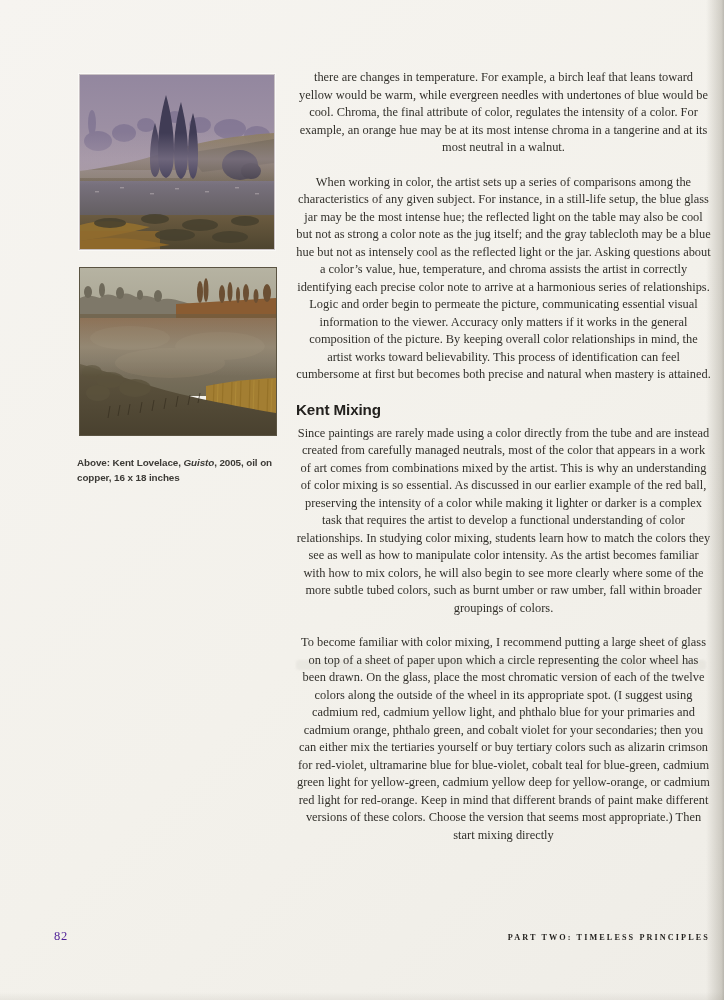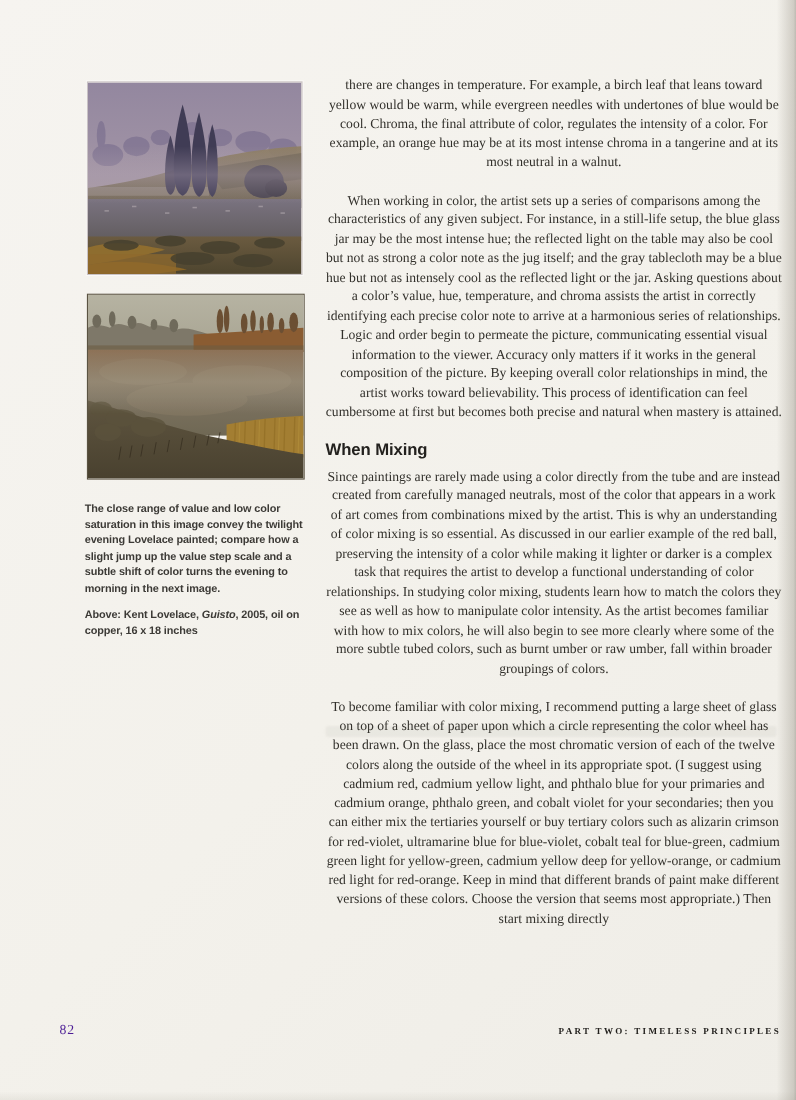--- a/index.html
+++ b/index.html
@@ -226,28 +226,27 @@
           <line x1="84" y1="141" x2="86" y2="130"></line>
         <line x1="96" y1="139" x2="98" y2="128"></line>
           <line x1="108" y1="137" x2="110" y2="127"></line>
         <line x1="118" y1="135" x2="120" y2="125"></line>
       </g>
       <rect x="0" y="50" width="196" height="58" fill="url(#haze2)"></rect>
     </svg>
   </div>
 
   <div class="captions">
-    <p class="caption-note">The close range of value and low color saturation in this image convey the twilight evening Lovelace painted; compare how a slight jump up the value step scale and a subtle shift of color turns the evening to morning in the next image.</p>
     <p class="caption-credit"><span>Above: Kent Lovelace, </span><span class="caption-title-italic">Guisto</span><span>, 2005, oil on copper, 16 x 18 inches</span></p>
   </div>
 
   <div class="main-col">
     <p>there are changes in temperature. For example, a birch leaf that leans toward yellow would be warm, while evergreen needles with undertones of blue would be cool. Chroma, the final attribute of color, regulates the intensity of a color. For example, an orange hue may be at its most intense chroma in a tangerine and at its most neutral in a walnut.</p>
     <p>When working in color, the artist sets up a series of comparisons among the characteristics of any given subject. For instance, in a still-life setup, the blue glass jar may be the most intense hue; the reflected light on the table may also be cool but not as strong a color note as the jug itself; and the gray tablecloth may be a blue hue but not as intensely cool as the reflected light or the jar. Asking questions about a color’s value, hue, temperature, and chroma assists the artist in correctly identifying each precise color note to arrive at a harmonious series of relationships. Logic and order begin to permeate the picture, communicating essential visual information to the viewer. Accuracy only matters if it works in the general composition of the picture. By keeping overall color relationships in mind, the artist works toward believability. This process of identification can feel cumbersome at first but becomes both precise and natural when mastery is attained.</p>
-    <h2 class="section-heading">When Mixing</h2>
+    <h2 class="section-heading">Kent Mixing</h2>
     <p>Since paintings are rarely made using a color directly from the tube and are instead created from carefully managed neutrals, most of the color that appears in a work of art comes from combinations mixed by the artist. This is why an understanding of color mixing is so essential. As discussed in our earlier example of the red ball, preserving the intensity of a color while making it lighter or darker is a complex task that requires the artist to develop a functional understanding of color relationships. In studying color mixing, students learn how to match the colors they see as well as how to manipulate color intensity. As the artist becomes familiar with how to mix colors, he will also begin to see more clearly where some of the more subtle tubed colors, such as burnt umber or raw umber, fall within broader groupings of colors.</p>
     <p>To become familiar with color mixing, I recommend putting a large sheet of glass on top of a sheet of paper upon which a circle representing the color wheel has been drawn. On the glass, place the most chromatic version of each of the twelve colors along the outside of the wheel in its appropriate spot. (I suggest using cadmium red, cadmium yellow light, and phthalo blue for your primaries and cadmium orange, phthalo green, and cobalt violet for your secondaries; then you can either mix the tertiaries yourself or buy tertiary colors such as alizarin crimson for red-violet, ultramarine blue for blue-violet, cobalt teal for blue-green, cadmium green light for yellow-green, cadmium yellow deep for yellow-orange, or cadmium red light for red-orange. Keep in mind that different brands of paint make different versions of these colors. Choose the version that seems most appropriate.) Then start mixing directly</p>
   </div>
 
   <div class="show-through"></div>
 
   <div class="page-number">82</div>
   <div class="footer-right">PART TWO: TIMELESS PRINCIPLES</div>
 
   <div class="edge-shadow-right"></div>

